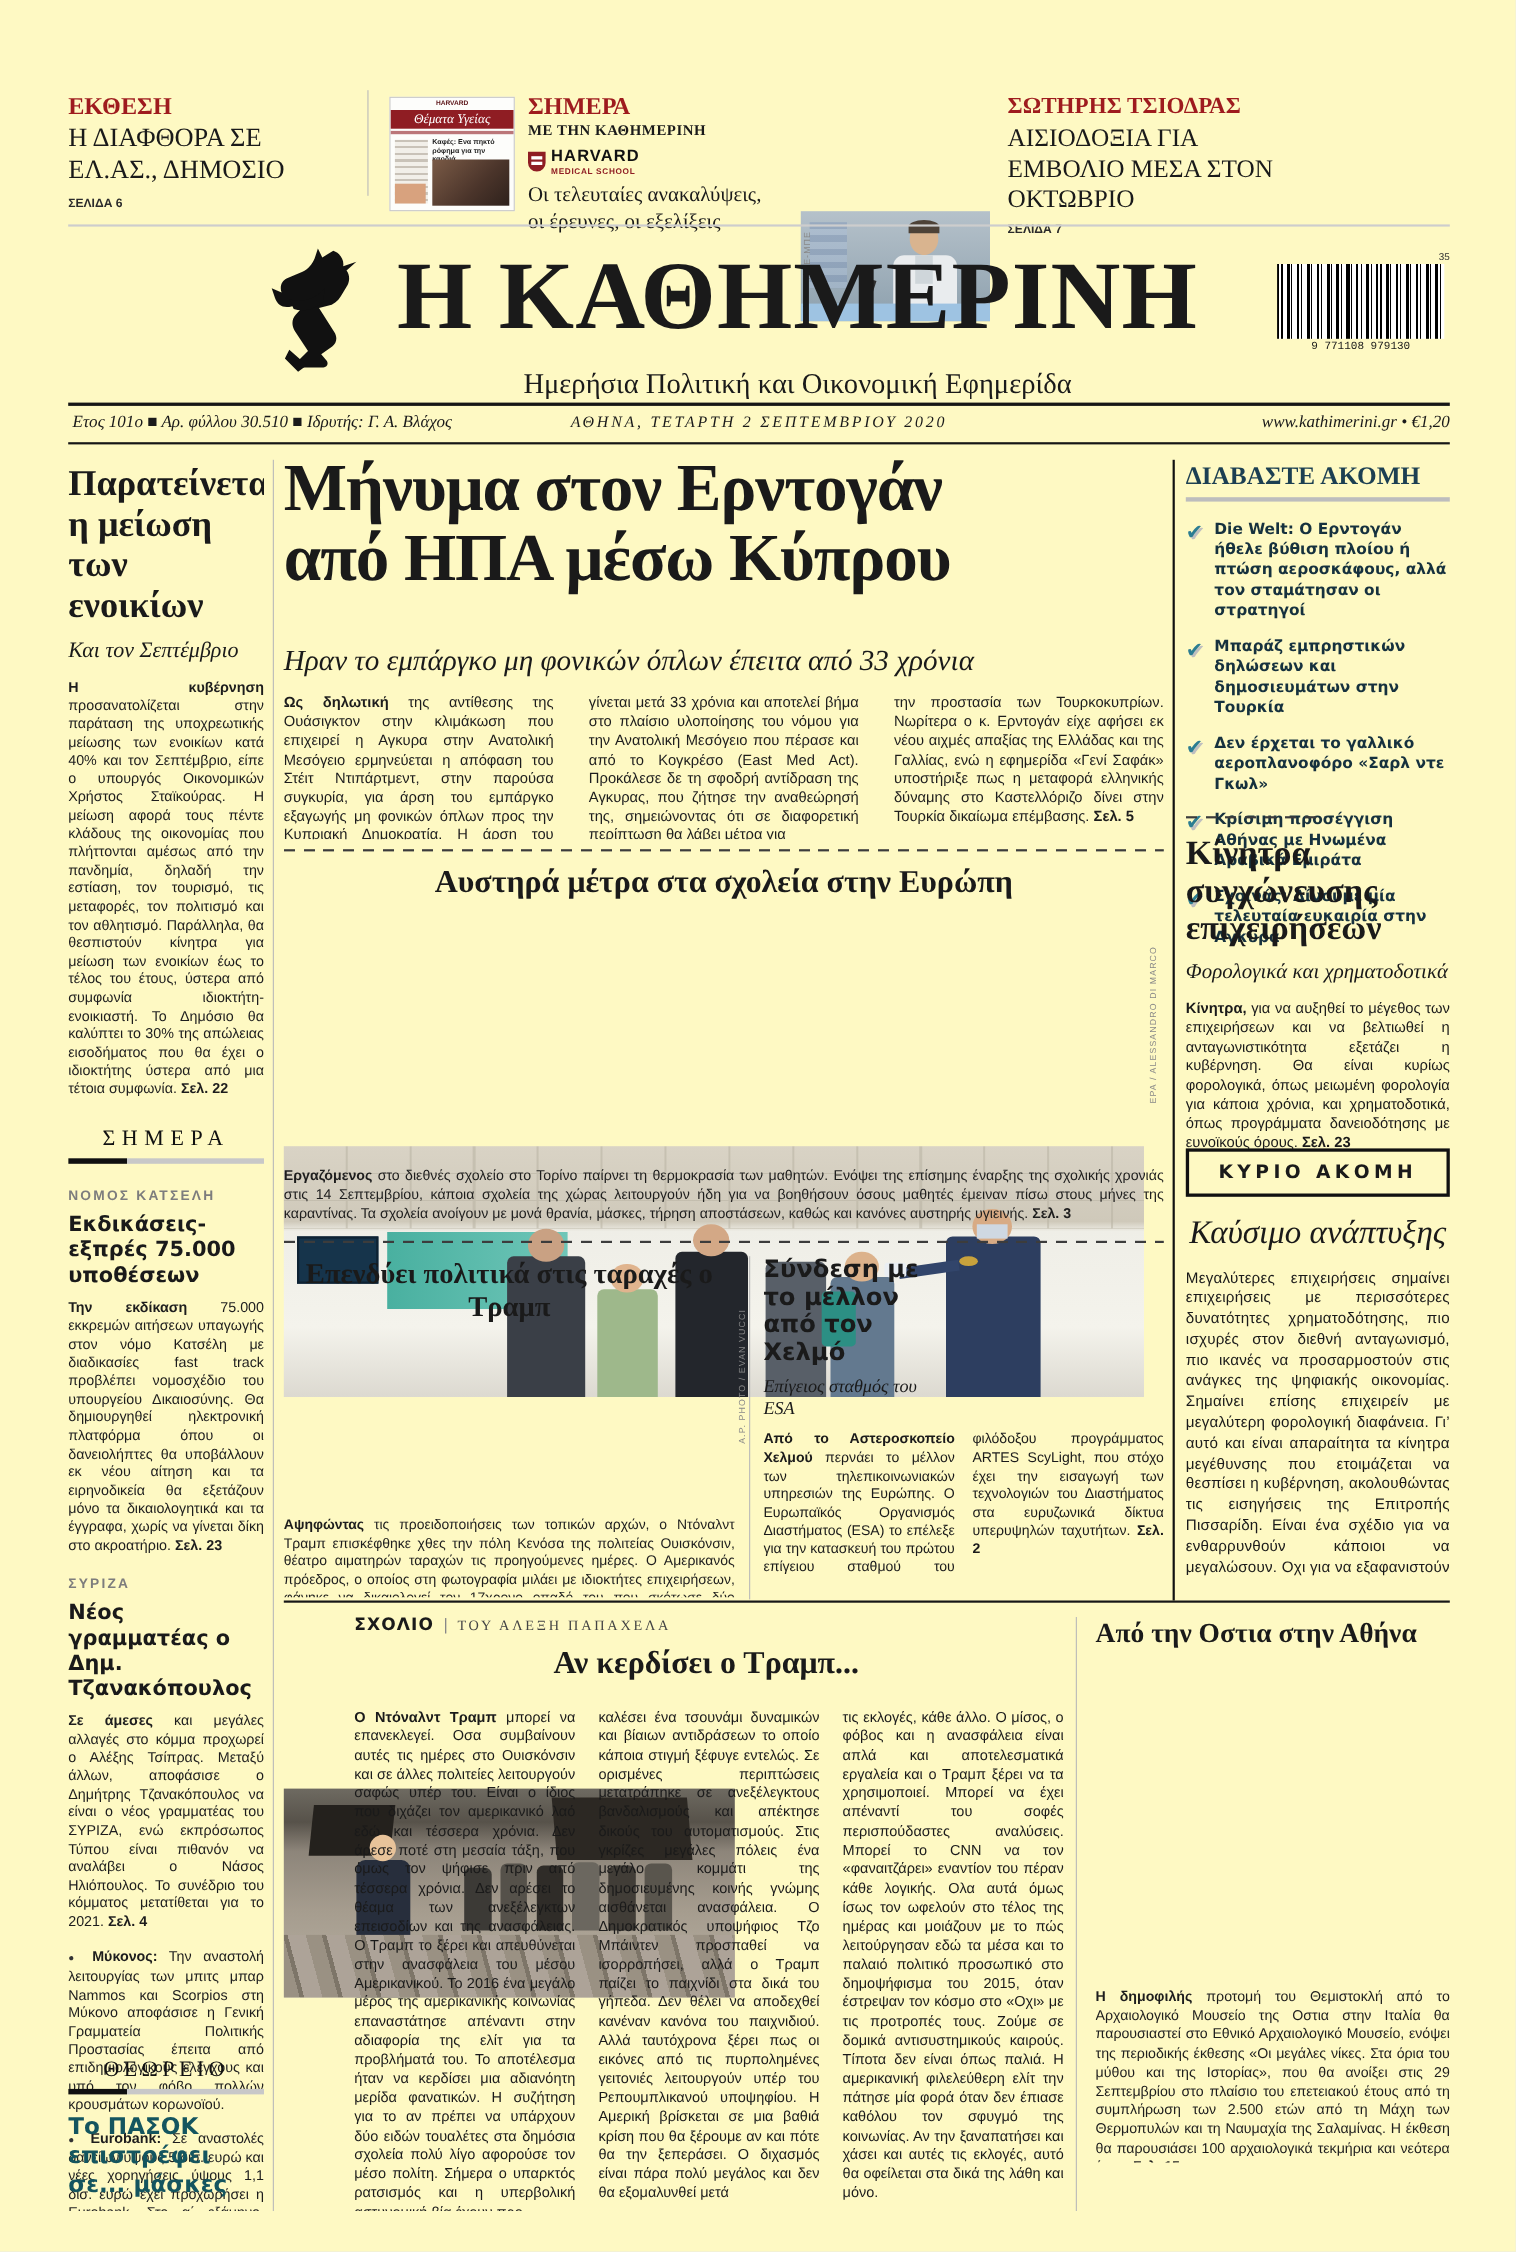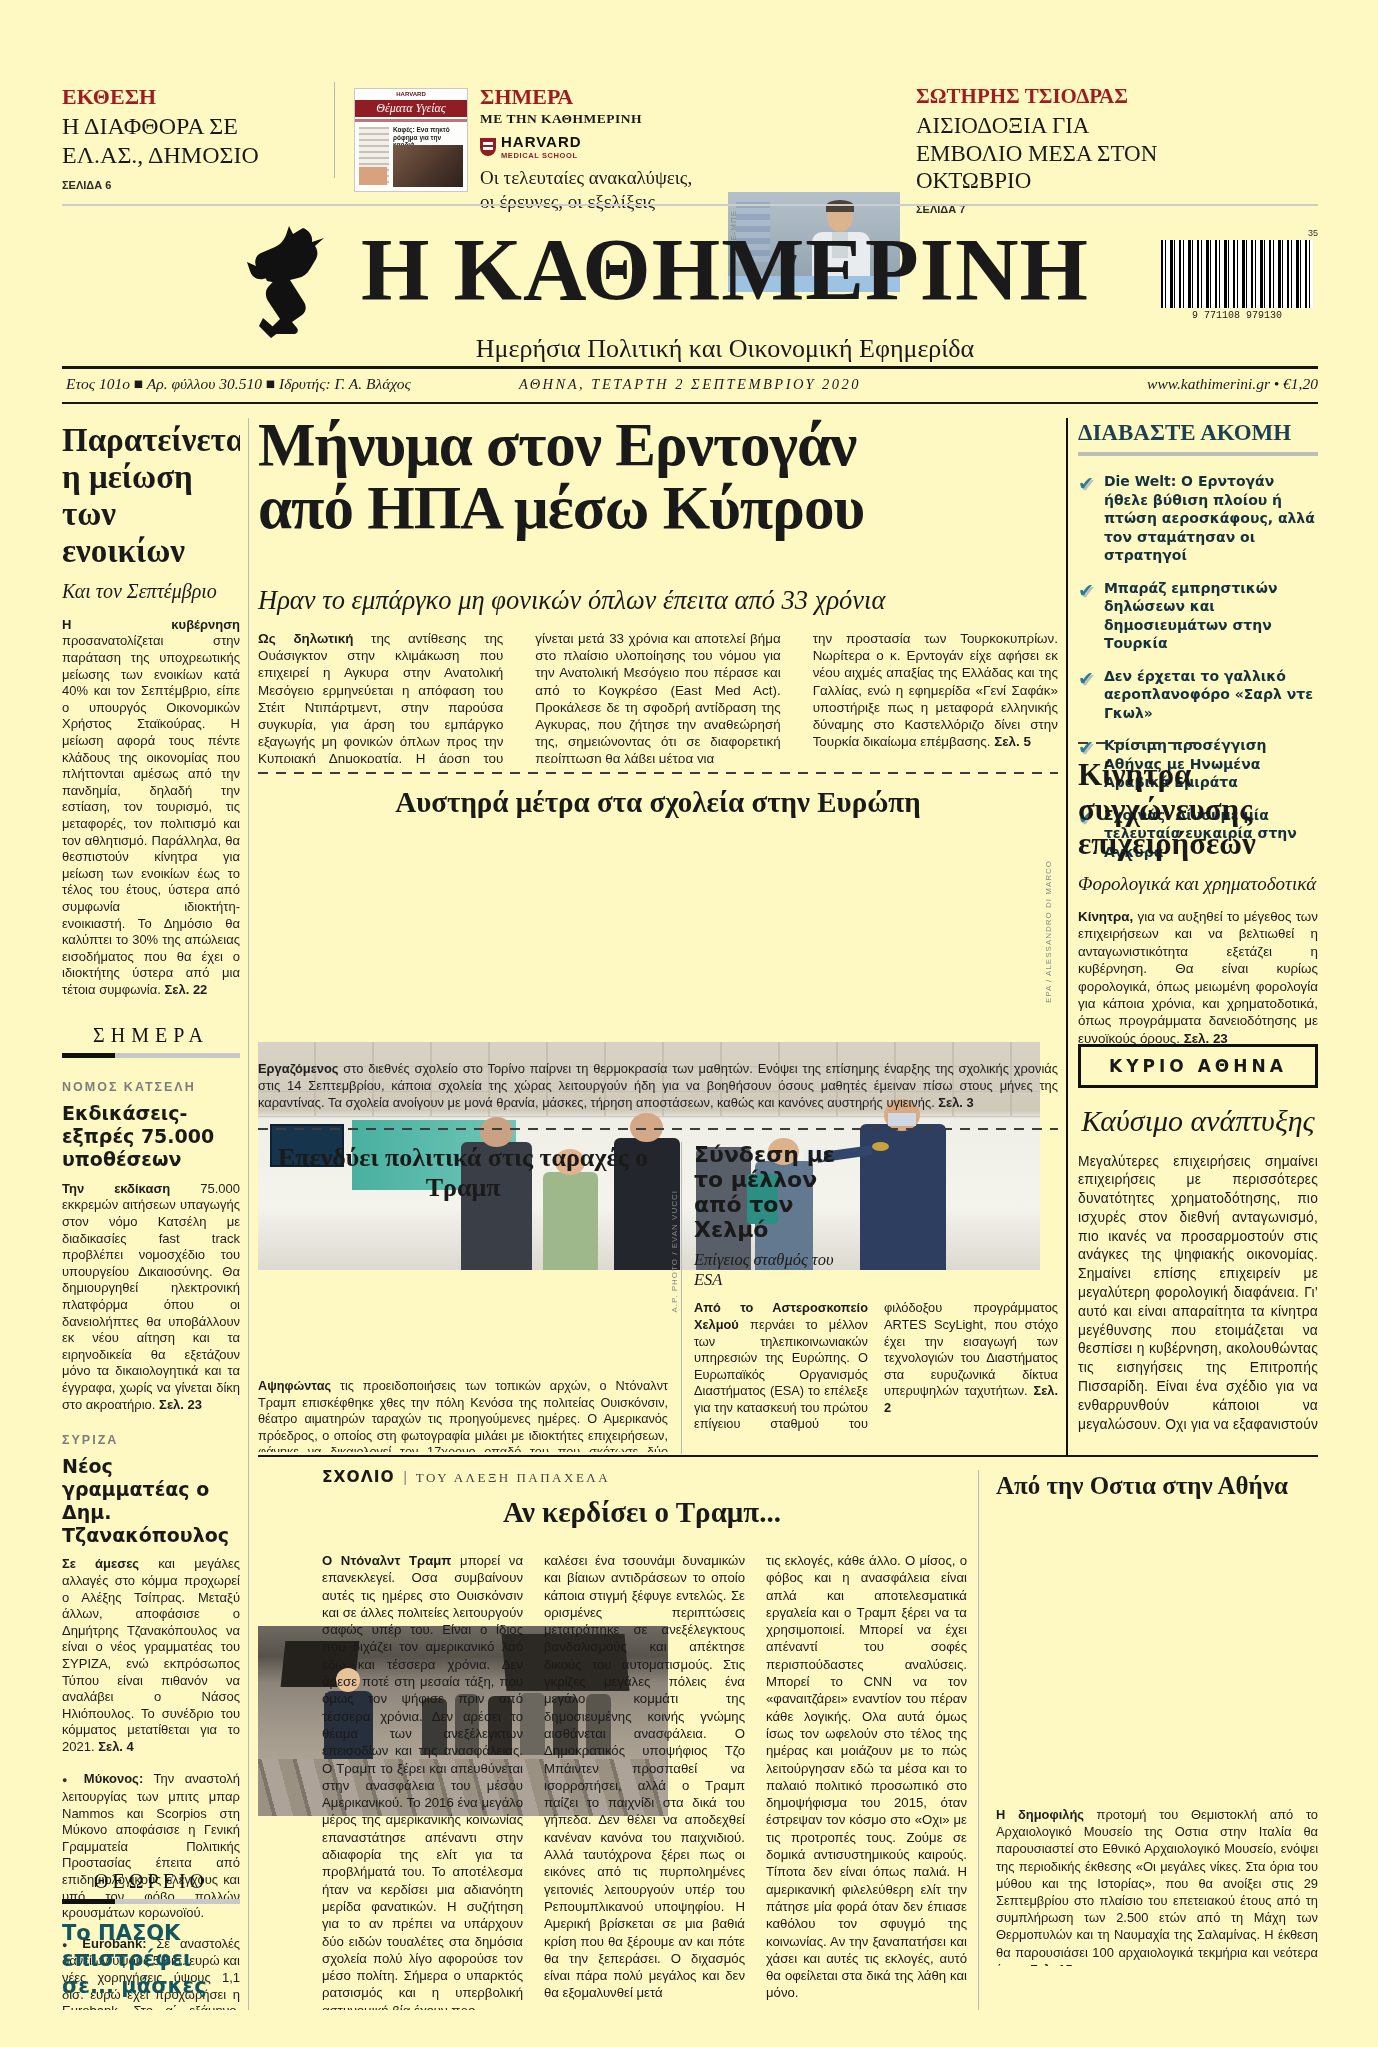--- a/index.html
+++ b/index.html
@@ -249,21 +249,21 @@
 
   <div class="abs dashed" style="left:1078px;top:742px;width:126px;"></div>
 
   <div class="abs" style="left:1078px;top:758px;width:240px;">
     <div class="serif" style="font-size:31px;font-weight:bold;line-height:1.12;">Κίνητρα συγχώνευσης επιχειρήσεων</div>
     <div class="serif" style="font-size:19px;font-style:italic;line-height:1.25;margin-top:10px;">Φορολογικά και χρηματοδοτικά</div>
     <p class="just" style="margin:12px 0 0;font-size:13.4px;line-height:17.4px;"><span class="lead-b">Κίνητρα,</span><span> για να αυξηθεί το μέγεθος των επιχειρήσεων και να βελτιωθεί η ανταγωνιστικότητα εξετάζει η κυβέρνηση. Θα είναι κυρίως φορολογικά, όπως μειωμένη φορολογία για κάποια χρόνια, και χρηματοδοτικά, όπως προγράμματα δανειοδότησης με ευνοϊκούς όρους. </span><span class="pg">Σελ. 23</span></p>
   </div>
 
   <div class="abs" style="left:1078px;top:1044px;width:240px;">
-    <div style="border:3px solid #111;padding:9px 4px;text-align:center;font-size:17px;font-weight:800;letter-spacing:4px;font-family:'DejaVu Sans',sans-serif;">ΚΥΡΙΟ ΑΘΗΝΑ</div>
+    <div style="border:3px solid #111;padding:9px 4px;text-align:center;font-size:17px;font-weight:800;letter-spacing:4px;font-family:'DejaVu Sans',sans-serif;">ΚΥΡΙΟ ΑΚΟΜΗ</div>
     <div class="serif" style="text-align:center;font-size:30px;font-style:italic;line-height:1.15;margin-top:16px;">Καύσιμο ανάπτυξης</div>
     <p class="just clip" style="margin:14px 0 0;font-size:13.8px;line-height:18.8px;letter-spacing:.2px;height:282px;">Μεγαλύτερες επιχειρήσεις σημαίνει επιχειρήσεις με περισσότερες δυνατότητες χρηματοδότησης, πιο ισχυρές στον διεθνή ανταγωνισμό, πιο ικανές να προσαρμοστούν στις ανάγκες της ψηφιακής οικονομίας. Σημαίνει επίσης επιχειρείν με μεγαλύτερη φορολογική διαφάνεια. Γι’ αυτό και είναι απαραίτητα τα κίνητρα μεγέθυνσης που ετοιμάζεται να θεσπίσει η κυβέρνηση, ακολουθώντας τις εισηγήσεις της Επιτροπής Πισσαρίδη. Είναι ένα σχέδιο για να ενθαρρυνθούν κάποιοι να μεγαλώσουν. Οχι για να εξαφανιστούν οι μικροί.</p>
   </div>
 
   <div class="abs hrule-thin" style="left:258px;top:1455px;width:1060px;height:2px;"></div>
   <div class="abs" style="left:322px;top:1468px;width:640px;">
     <span class="sans" style="font-size:15.5px;font-weight:800;letter-spacing:1px;">ΣΧΟΛΙΟ</span>
     <span style="color:#888;font-size:15px;">&nbsp;|&nbsp;</span>
     <span class="serif" style="font-size:13px;letter-spacing:2.5px;color:#444;">ΤΟΥ ΑΛΕΞΗ ΠΑΠΑΧΕΛΑ</span>
   </div>

